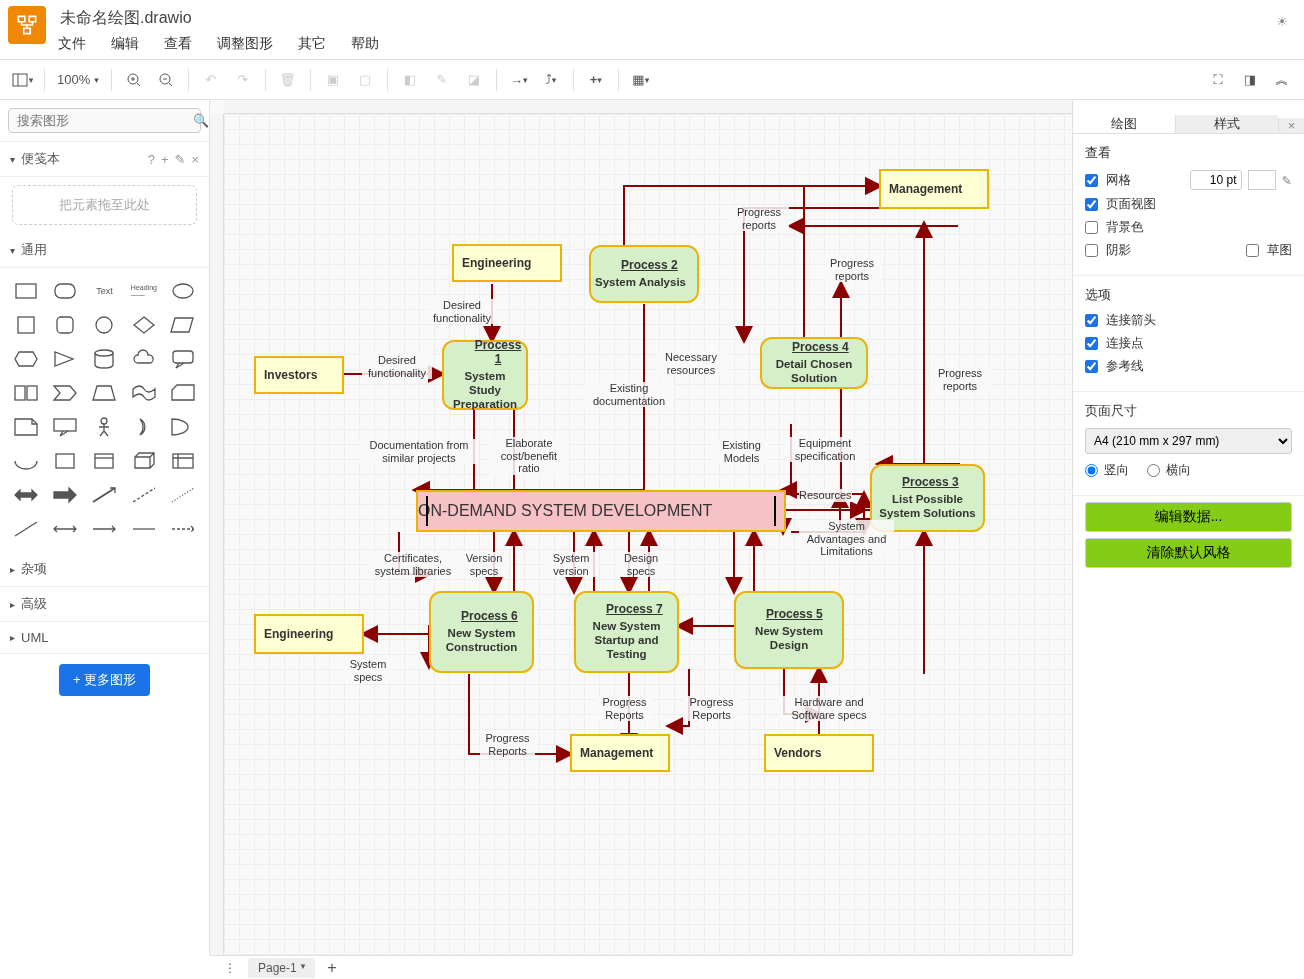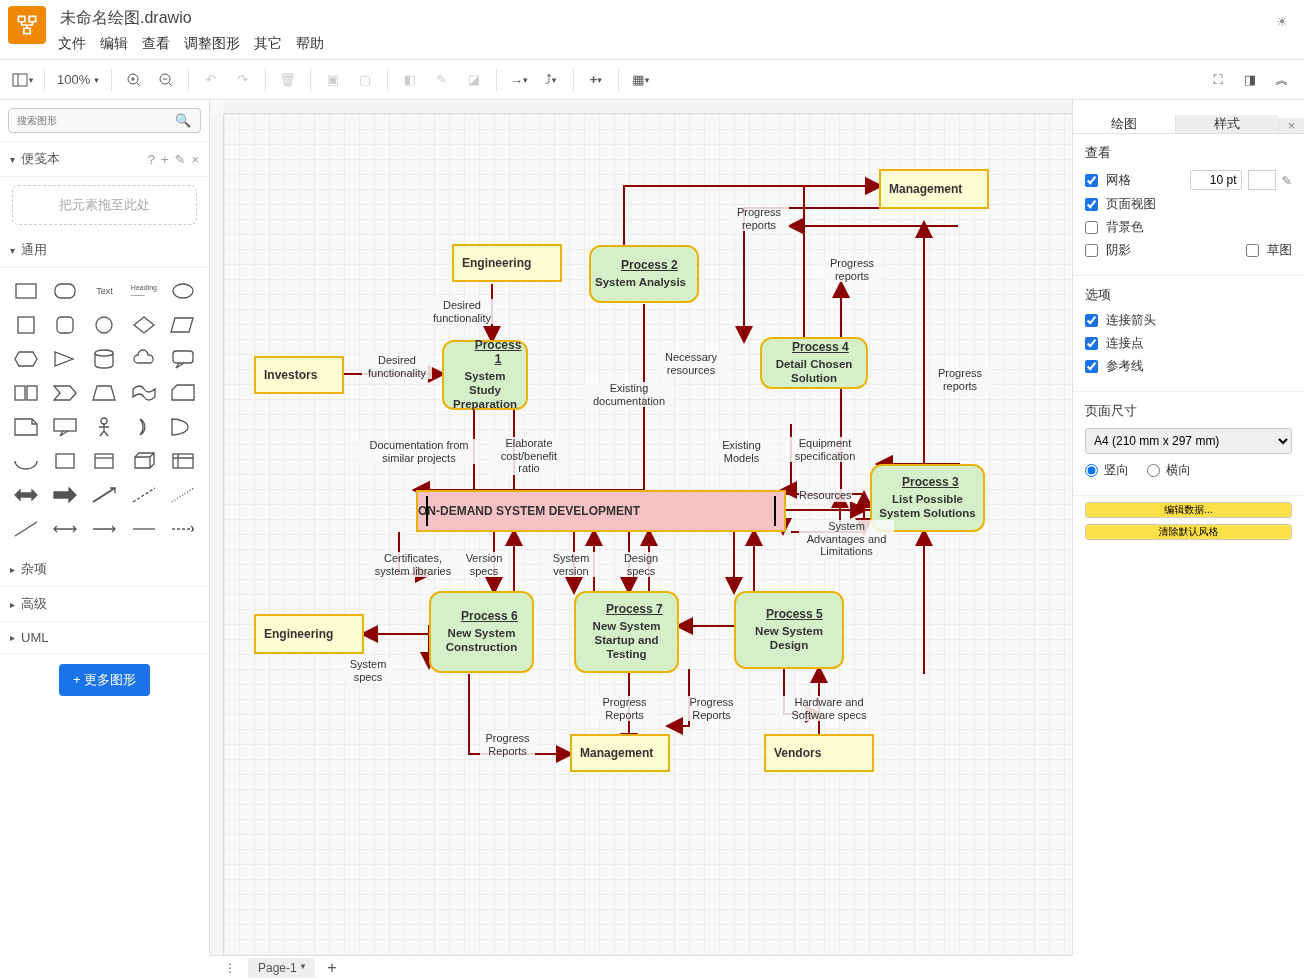--- a/index.html
+++ b/index.html
@@ -4,38 +4,38 @@
 <style>
 * { box-sizing: border-box; margin: 0; padding: 0; font-family: -apple-system, "Helvetica Neue", Arial, sans-serif; }
 body { width: 1304px; height: 979px; background: #fff; overflow: hidden; font-size: 13px; color: #333; }
 
 
 .header { height: 60px; border-bottom: 1px solid #e0e0e0; display: flex; align-items: flex-start; padding: 6px 8px 0 8px; }
 .logo { width: 38px; height: 38px; background: #f08705; border-radius: 4px; display: flex; align-items: center; justify-content: center; margin-right: 12px; }
 .logo svg { width: 26px; height: 26px; fill: #fff; }
 .title-menus { flex: 1; }
 .title { font-size: 16px; color: #444; padding: 2px 0 6px 2px; }
-.menubar { display: flex; gap: 14px; font-size: 14px; color: #333; }
+.menubar { display: flex; gap: 25px; font-size: 14px; color: #333; }
 .menubar span { cursor: pointer; }
 .theme-btn { margin-left: auto; padding: 8px; cursor: pointer; color: #888; }
 
 
 .toolbar { height: 40px; border-bottom: 1px solid #e0e0e0; display: flex; align-items: center; padding: 0 8px; gap: 4px; color: #555; }
 .tb-btn { width: 28px; height: 28px; display: flex; align-items: center; justify-content: center; cursor: pointer; border-radius: 3px; }
 .tb-btn.dis { color: #ccc; }
 .tb-sep { width: 1px; height: 22px; background: #e0e0e0; margin: 0 4px; }
 .zoom { display: flex; align-items: center; gap: 4px; padding: 0 4px; cursor: pointer; }
 .tb-right { margin-left: auto; display: flex; gap: 4px; }
 
 
 .main { display: flex; height: 855px; }
 .sidebar-l { width: 210px; border-right: 1px solid #e0e0e0; background: #fff; display: flex; flex-direction: column; overflow: hidden; }
 .search-wrap { padding: 8px; border-bottom: 1px solid #eee; }
 .search-box { display: flex; align-items: center; border: 1px solid #ccc; border-radius: 4px; padding: 4px 8px; background: #f9f9f9; }
-.search-box input { border: none; outline: none; flex: 1; font-size: 10px; background: transparent; }
+.search-box input { border: none; outline: none; flex: 1; font-size: 13px; background: transparent; }
 .panel-hdr { display: flex; align-items: center; padding: 8px 10px; font-size: 13px; color: #555; cursor: pointer; border-bottom: 1px solid #eee; }
 .panel-hdr .chev { margin-right: 6px; font-size: 10px; }
 .panel-hdr .tools { margin-left: auto; display: flex; gap: 6px; color: #999; }
 .drop-zone { margin: 8px 12px; padding: 10px; border: 1px dashed #ccc; border-radius: 6px; text-align: center; color: #aaa; font-size: 13px; }
 .shapes-grid { padding: 8px; display: grid; grid-template-columns: repeat(5, 1fr); gap: 4px; }
 .shape-cell { height: 30px; display: flex; align-items: center; justify-content: center; cursor: pointer; }
 .shape-cell svg { width: 28px; height: 22px; fill: none; stroke: #555; stroke-width: 1.3; }
 .more-shapes { margin: 10px auto; padding: 7px 14px; background: #1a73e8; color: #fff; border: none; border-radius: 4px; font-size: 13px; cursor: pointer; display: block; }
 
 .canvas-area { flex: 1; background: #f9f9f9; position: relative; overflow: hidden; }
@@ -48,21 +48,21 @@
   background-size: 15px 15px, 15px 15px, 75px 75px, 75px 75px;
 }
 .diagram { position: absolute; top: 14px; left: 14px; right: 0; bottom: 0; }
 
 
 .ybox, .gbox, .pbox { position: absolute; border: 2px solid #eab308; font-size: 12px; text-align: center; display: flex; flex-direction: column; align-items: flex-start; justify-content: center; }
 .ybox { background: #feffd2; border-radius: 0; padding: 6px 8px; font-weight: bold; }
 .gbox { background: #d5f0c8; border-radius: 12px; padding: 6px 4px; }
 .gbox .pt { font-weight: bold; text-decoration: underline; margin-bottom: 4px; padding-left: 26px; }
 .gbox .pd { font-weight: bold; font-size: 11.5px; line-height: 1.2; }
-.pbox { background: #f7c2c5; font-weight: bold; font-size: 12px; }
+.pbox { background: #f7c2c5; font-weight: normal; font-size: 16px; }
 .pbox::before, .pbox::after { content: ''; position: absolute; top: 4px; bottom: 4px; width: 2px; background: #000; }
 .pbox::before { left: 8px; }
 .pbox::after { right: 8px; }
 .elbl { position: absolute; font-size: 11px; color: #333; text-align: center; line-height: 1.15; background: rgba(249,249,249,0.85); }
 
 
 .sidebar-r { width: 232px; border-left: 1px solid #e0e0e0; background: #fff; }
 .tabs { display: flex; border-bottom: 1px solid #e0e0e0; height: 34px; align-items: flex-end; }
 .tab { flex: 1; display: flex; align-items: center; justify-content: center; font-size: 13px; cursor: pointer; }
 .tab.active { background: #fff; }
@@ -70,21 +70,21 @@
 .tab-close { width: 26px; display: flex; align-items: center; justify-content: center; background: #eee; border-left: 1px solid #e0e0e0; cursor: pointer; color: #888; }
 .rp-section { padding: 10px 12px; border-bottom: 1px solid #eee; font-size: 12.5px; }
 .rp-h { font-size: 13px; margin-bottom: 8px; color: #333; font-weight: normal; }
 .rp-row { display: flex; align-items: center; margin-bottom: 6px; gap: 6px; }
 .rp-row label { font-size: 12.5px; text-align: center; }
 .rp-row input[type=checkbox] { accent-color: #1a73e8; margin-right:2px;}
 .rp-btn { flex: 1; padding: 4px 8px; border: 1px solid #ccc; background: #f7f7f7; border-radius: 3px; font-size: 12px; cursor: pointer; text-align: center; }
 .rp-num { width: 52px; padding: 2px 4px; border: 1px solid #ccc; border-radius: 3px; font-size: 12px; text-align: right; }
 .rp-col { width: 28px; height: 20px; border: 1px solid #ccc; background: #fff; }
 .rp-sel { width: 100%; padding: 4px; border: 1px solid #ccc; border-radius: 3px; font-size: 12px; }
-.wide-btn { display: block; width: calc(100% - 24px); margin: 6px 12px; border: 1px solid #ccc; background: #fde047; border-radius: 3px; font-size: 10px; cursor: pointer; }
+.wide-btn { display: block; width: calc(100% - 24px); margin: 6px 12px; padding: 5px; border: 1px solid #ccc; background: #84cc16; border-radius: 3px; font-size: 14px; cursor: pointer; }
 
 
 .footer { height: 24px; border-top: 1px solid #e0e0e0; display: flex; align-items: center; padding: 0 8px; font-size: 12px; color: #555; position: absolute; bottom: 0; left: 210px; right: 232px; background: #fff; }
 .page-tab { padding: 3px 10px; background: #eee; border-radius: 3px 3px 0 0; margin: 0 6px; cursor: pointer; display: flex; gap: 4px; }
 
 svg.arrows { position: absolute; top: 0; left: 0; pointer-events: none; }
 </style>
 </head>
 <body>
 

